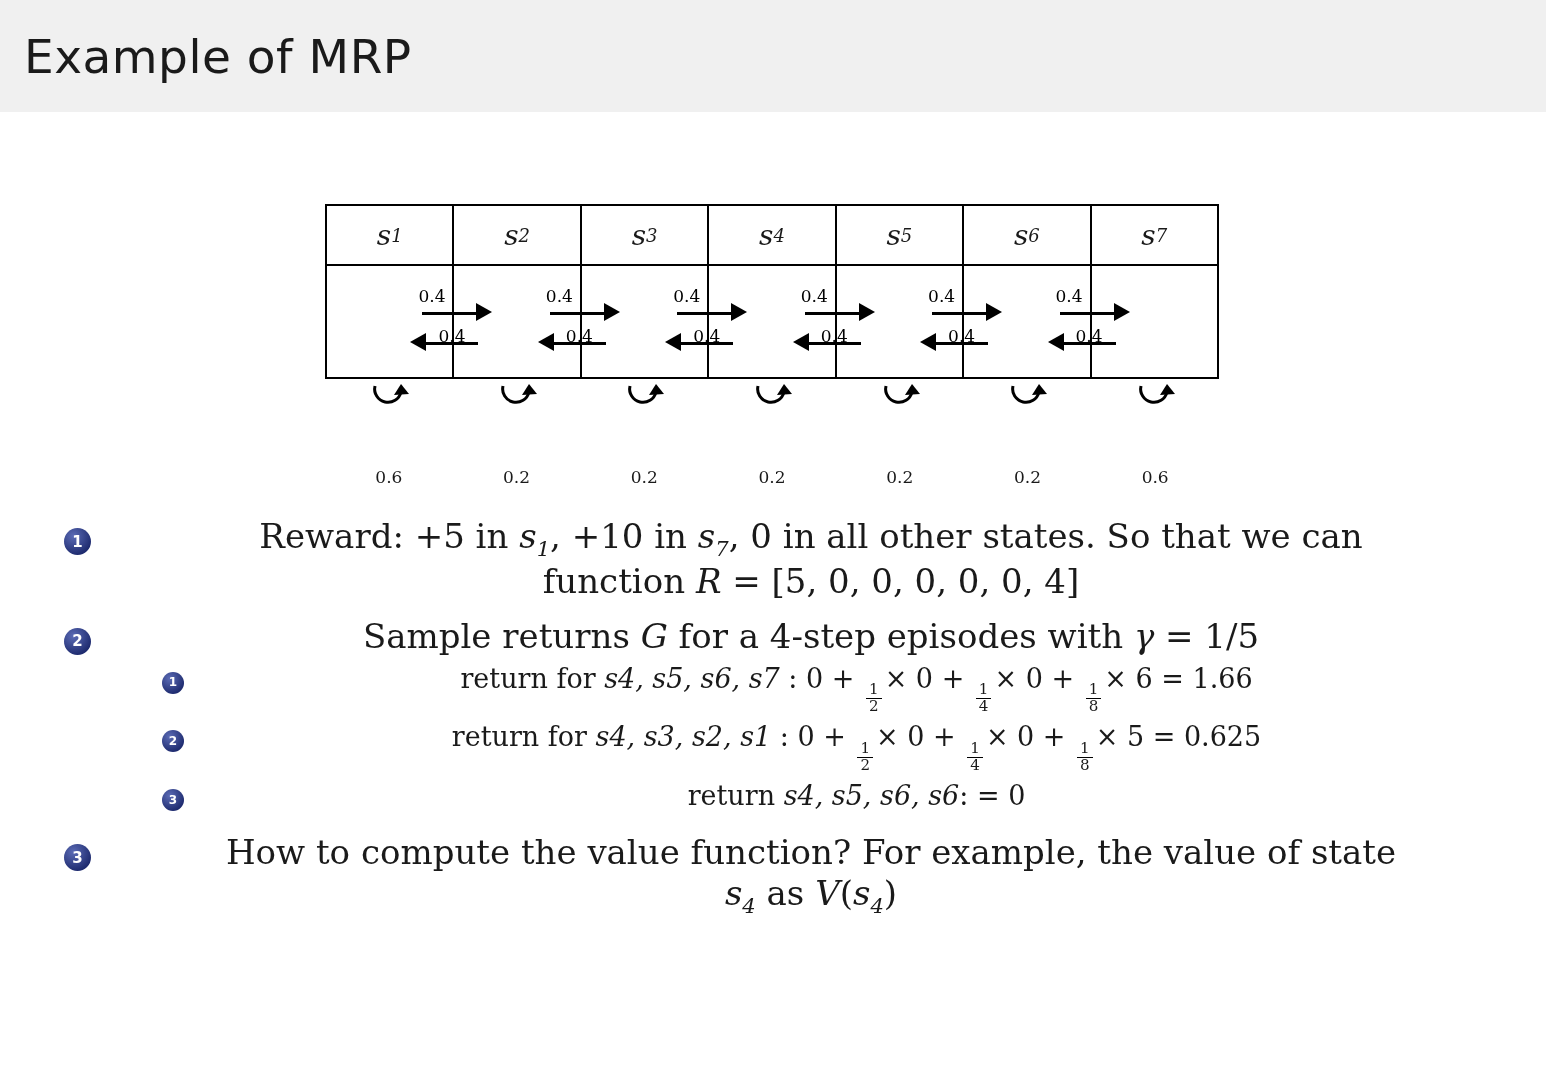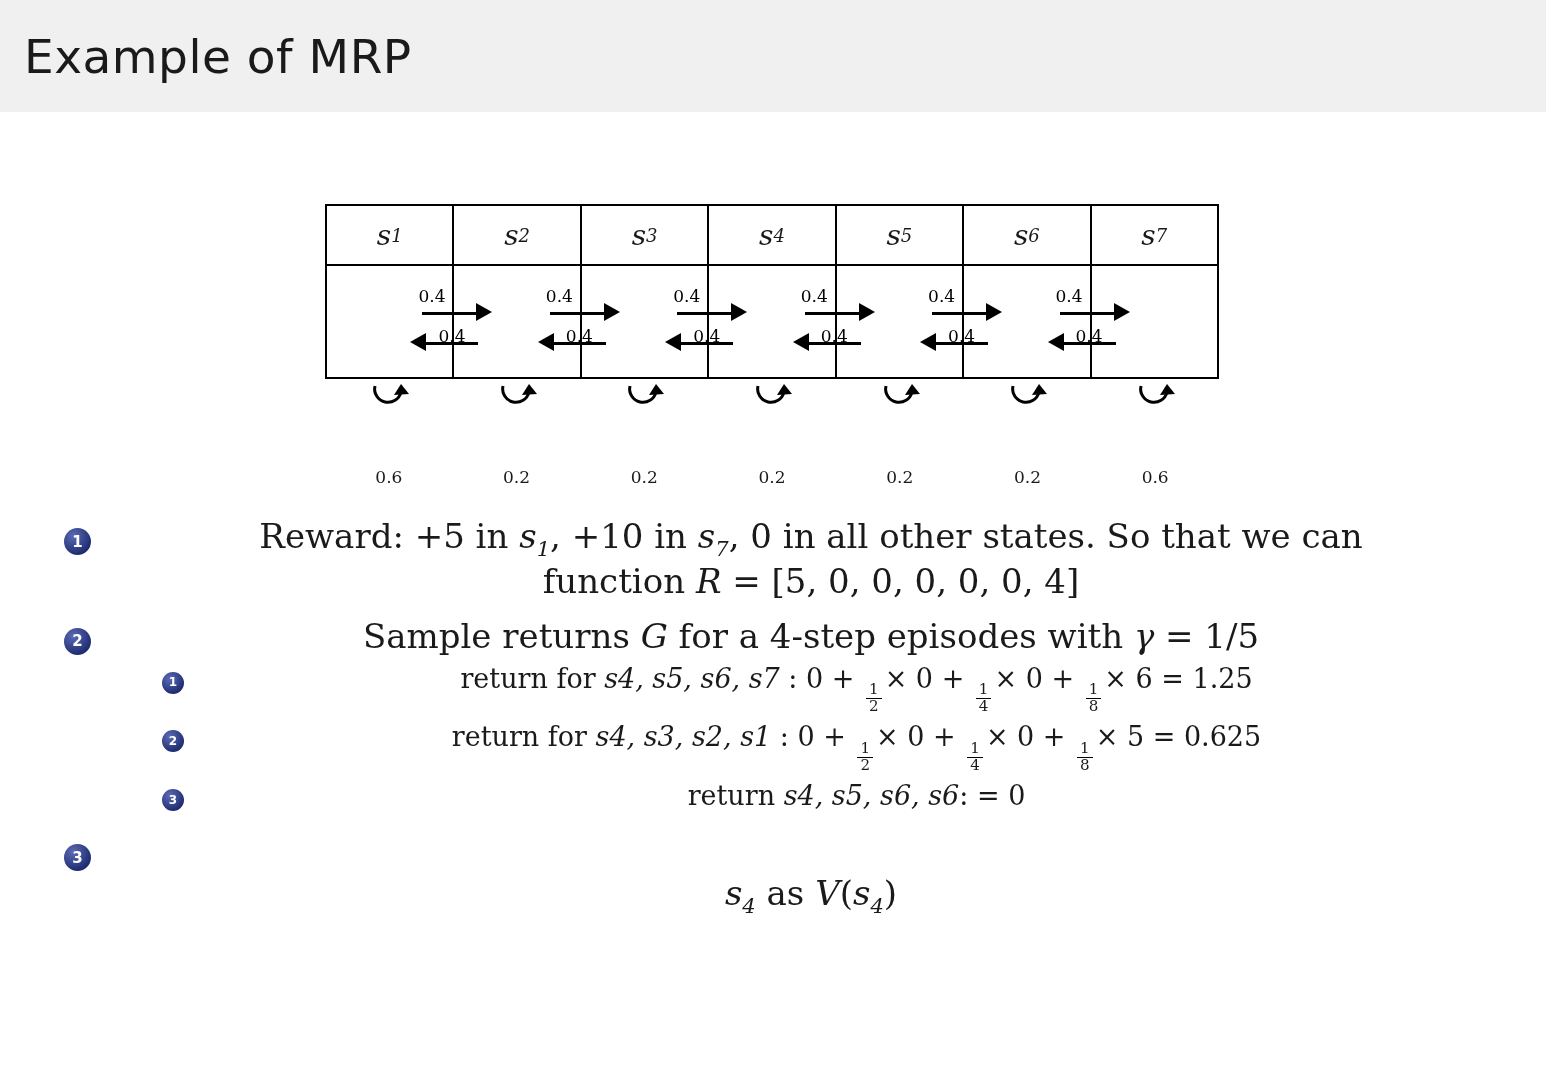--- a/index.html
+++ b/index.html
@@ -403,21 +403,21 @@
             <div class="b-text">
               <span>return for </span><span class="math">s4, s5, s6, s7</span><span class="mathr"> : 0 + </span><span class="frac">
                   <span class="num">1</span>
                   <span class="den">2</span>
                 </span><span class="mathr">×&nbsp;</span><span class="mathr">0</span><span class="mathr">&nbsp;+&nbsp;</span><span class="frac">
                   <span class="num">1</span>
                   <span class="den">4</span>
                 </span><span class="mathr">×&nbsp;</span><span class="mathr">0</span><span class="mathr">&nbsp;+&nbsp;</span><span class="frac">
                   <span class="num">1</span>
                   <span class="den">8</span>
-                </span><span class="mathr">×&nbsp;</span><span class="mathr">6</span><span class="mathr"> = 1.25</span>
+                </span><span class="mathr">×&nbsp;</span><span class="mathr">6</span><span class="mathr"> = 1.66</span>
             </div>
           </div>
 
           <div class="b-item">
             <div class="b-num small">2</div>
             <div class="b-text">
               <span>return for </span><span class="math">s4, s3, s2, s1</span><span class="mathr"> : 0 + </span><span class="frac">
                   <span class="num">1</span>
                   <span class="den">2</span>
                 </span><span class="mathr">×&nbsp;</span><span class="mathr">0</span><span class="mathr">&nbsp;+&nbsp;</span><span class="frac">
@@ -437,19 +437,20 @@
             </div>
           </div>
 
         </div>
       </div>
     </div>
 
     <div class="b-item">
       <div class="b-num">3</div>
       <div class="b-text">
+        <span>How to compute the value function?  For example, the value of state</span>
         <br>
         <span class="math">s</span><sub class="math">4</sub><span> as </span><span class="math">V</span><span class="mathr">(</span><span class="math">s</span><sub class="math">4</sub><span class="mathr">)</span>
       </div>
     </div>
 
   </div>
 </div>
 
 </body></html>

